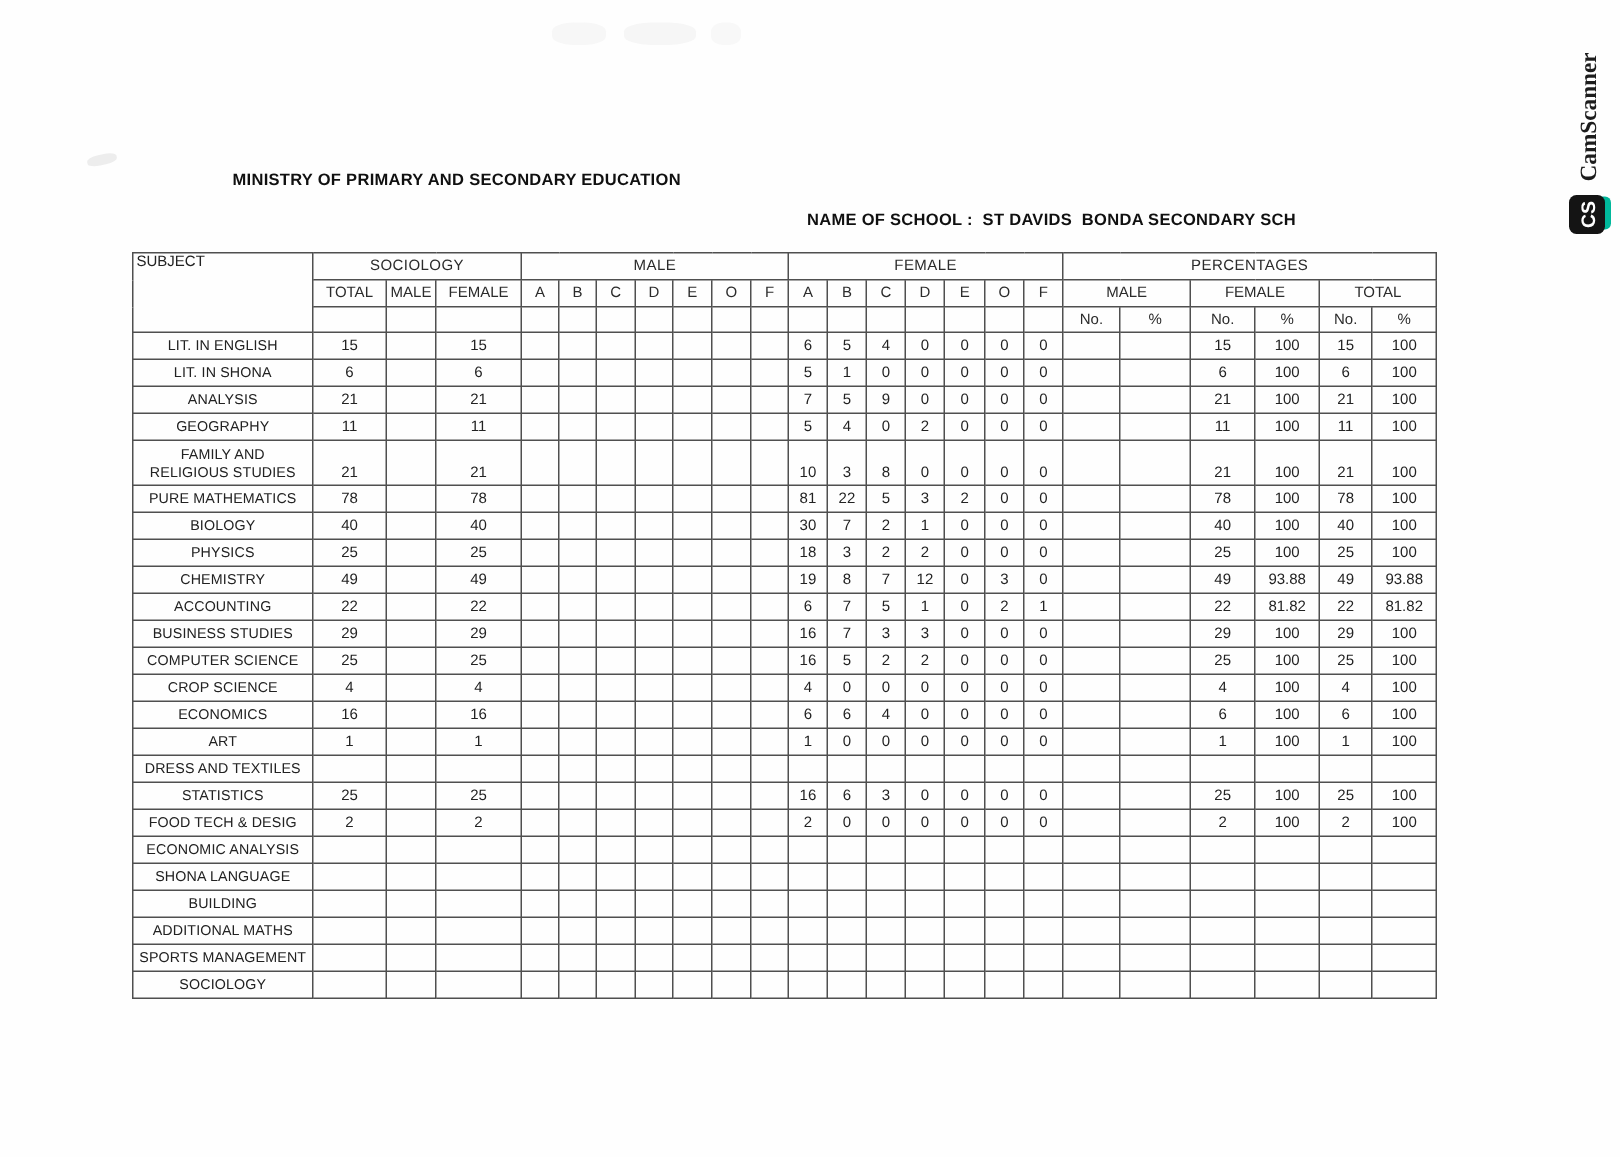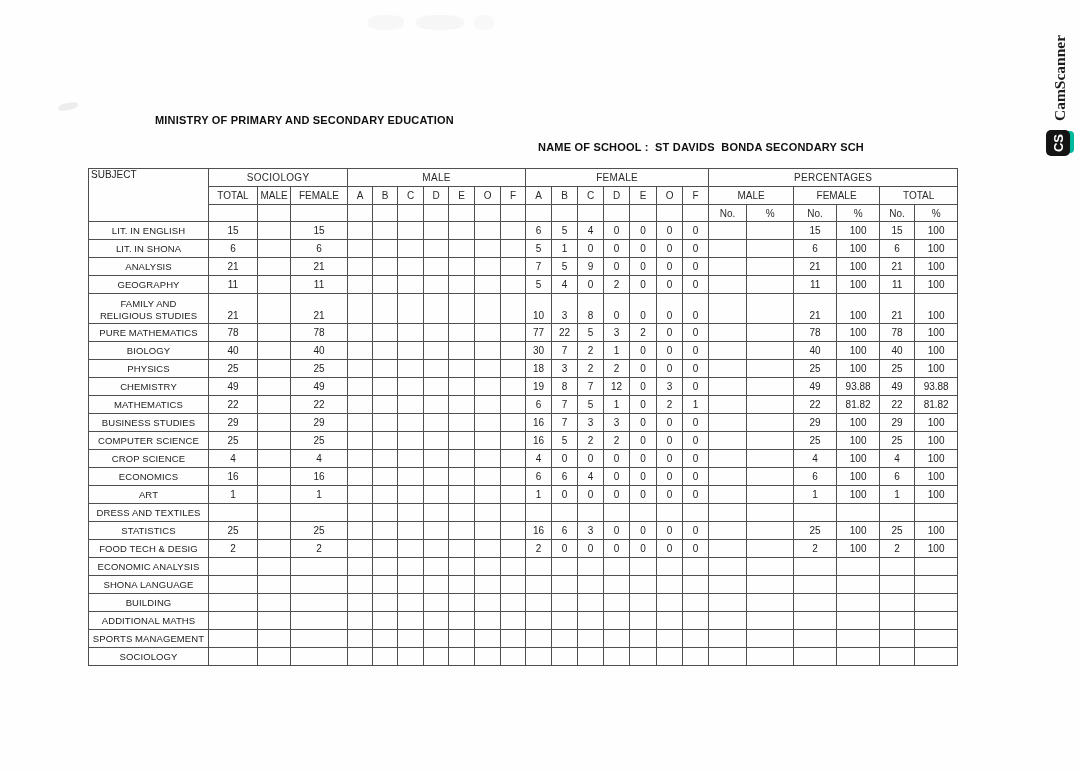--- a/index.html
+++ b/index.html
@@ -310,21 +310,21 @@
           <td class="num">78</td>
           <td class="num"></td>
           <td class="num">78</td>
           <td class="num"></td>
           <td class="num"></td>
           <td class="num"></td>
           <td class="num"></td>
           <td class="num"></td>
           <td class="num"></td>
           <td class="num"></td>
-          <td class="num">77</td>
+          <td class="num">81</td>
           <td class="num">22</td>
           <td class="num">5</td>
           <td class="num">3</td>
           <td class="num">2</td>
           <td class="num">0</td>
           <td class="num">0</td>
           <td class="num"></td>
           <td class="num"></td>
           <td class="num">78</td>
           <td class="num">100</td>
@@ -403,21 +403,21 @@
           <td class="num">3</td>
           <td class="num">0</td>
           <td class="num"></td>
           <td class="num"></td>
           <td class="num">49</td>
           <td class="num">93.88</td>
           <td class="num">49</td>
           <td class="num">93.88</td>
         </tr>
         <tr>
-          <td class="subject">MATHEMATICS</td>
+          <td class="subject">ACCOUNTING</td>
           <td class="num">22</td>
           <td class="num"></td>
           <td class="num">22</td>
           <td class="num"></td>
           <td class="num"></td>
           <td class="num"></td>
           <td class="num"></td>
           <td class="num"></td>
           <td class="num"></td>
           <td class="num"></td>

